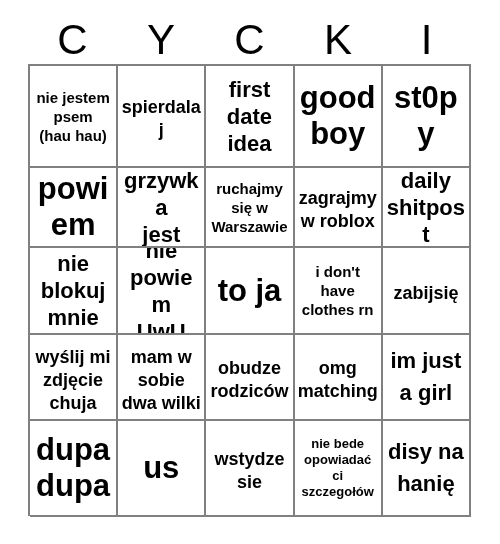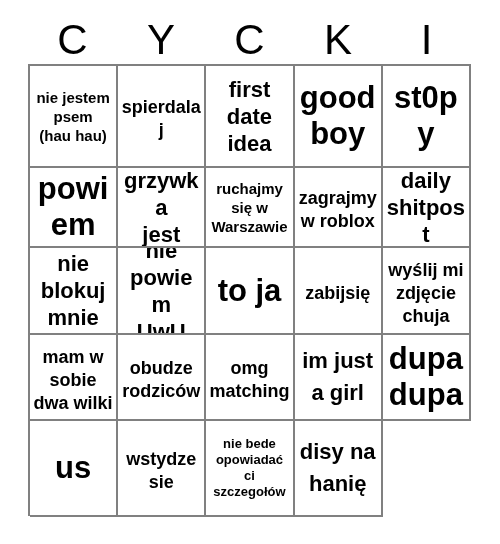--- a/index.html
+++ b/index.html
@@ -155,20 +155,25 @@
       </div>
     <div class="bingo-cell">
         <span class="cell-text size-l">nie
 powiem
 UwU</span>
       </div>
     <div class="bingo-cell">
         <span class="cell-text size-xxl">to ja</span>
       </div>
     <div class="bingo-cell">
+        <span class="cell-text size-s">i don't
+have
+clothes rn</span>
+      </div>
+    <div class="bingo-cell">
         <span class="cell-text size-m">zabijsię</span>
       </div>
 
     <div class="bingo-cell">
         <span class="cell-text size-m">wyślij mi
 zdjęcie
 chuja</span>
       </div>
     <div class="bingo-cell">
         <span class="cell-text size-m">mam w

